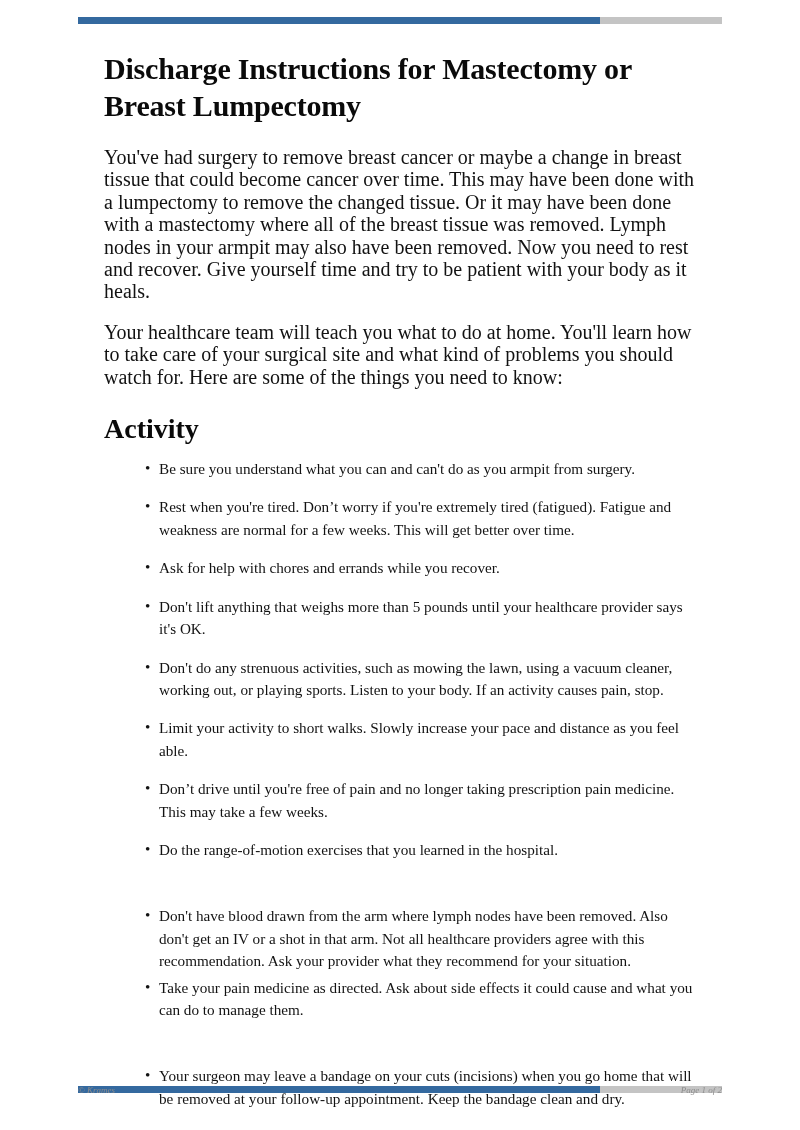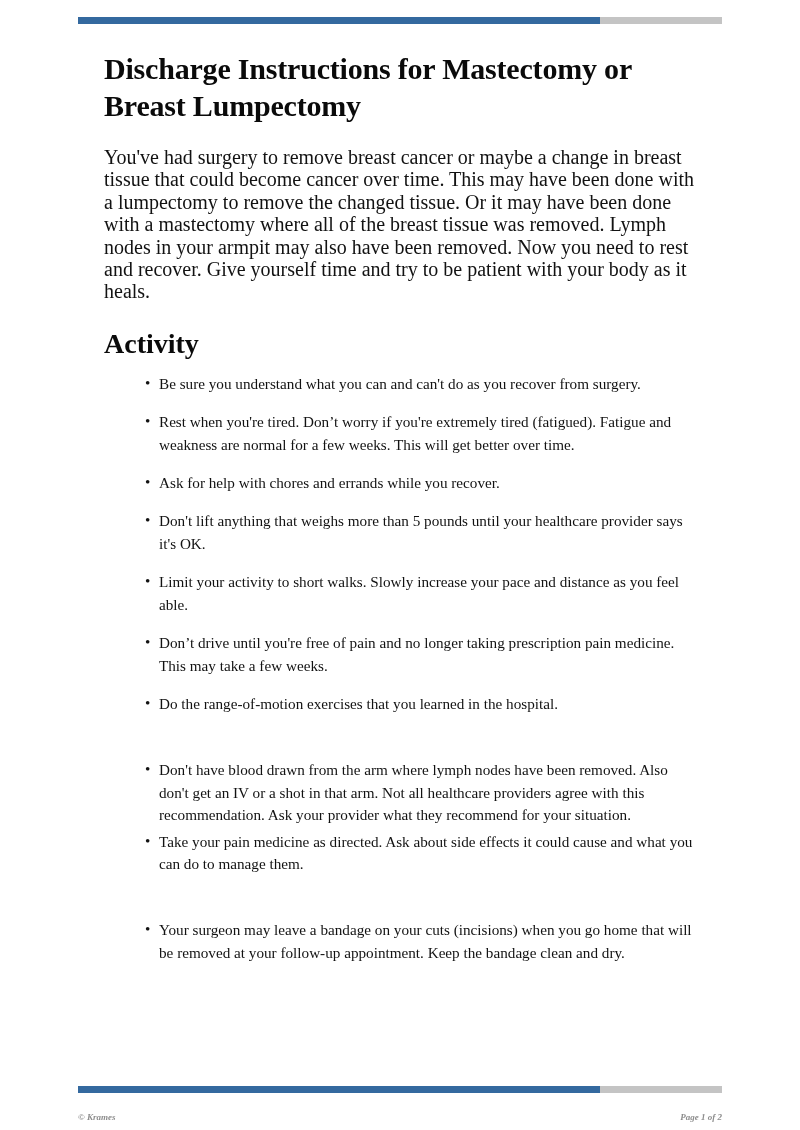--- a/index.html
+++ b/index.html
@@ -107,26 +107,25 @@
     color: #121212;
   }
 
   ul.bullets > li:last-child { margin-bottom: 0; margin-top: 44px; }
 
   
   .footer {
     position: absolute;
     left: 78px;
     right: 78px;
-    bottom: 5px;
+    bottom: 32px;
     height: 16px;
     display: flex;
     align-items: center;
     justify-content: space-between;
-    font-weight: bold;
   }
 
   .footer span {
     font-family: "Liberation Serif", "DejaVu Serif", serif;
     font-style: italic;
     font-size: 9px;
     line-height: 12px;
     color: #8d8d8d;
   }
 </style>
@@ -139,28 +138,30 @@
     <div class="rule-blue"></div>
     <div class="rule-gray"></div>
   </div>
 
   <div class="content">
 
     <h1 class="doc-title">Discharge Instructions for Mastectomy or Breast Lumpectomy</h1>
 
     <p class="body-text">You've had surgery to remove breast cancer or maybe a change in breast tissue that could become cancer over time. This may have been done with a lumpectomy to remove the changed tissue. Or it may have been done with a mastectomy where all of the breast tissue was removed. Lymph nodes in your armpit may also have been removed. Now you need to rest and recover. Give yourself time and try to be patient with your body as it heals.</p>
 
+    <p class="body-text">Your healthcare team will teach you what to do at home. You'll learn how to take care of your surgical site and what kind of problems you should watch for. Here are some of the things you need to know:</p>
 
     <h2 class="section-title">Activity</h2>
 
     <ul class="bullets">
-      <li>Be sure you understand what you can and can't do as you recover from surgery.</li>
+      <li>Be sure you understand what you can and can't do as you armpit from surgery.</li>
       <li>Rest when you're tired. Don’t worry if you're extremely tired (fatigued). Fatigue and weakness are normal for a few weeks. This will get better over time.</li>
       <li>Ask for help with chores and errands while you recover.</li>
       <li>Don't lift anything that weighs more than 5 pounds until your healthcare provider says it's OK.</li>
+      <li>Don't do any strenuous activities, such as mowing the lawn, using a vacuum cleaner, working out, or playing sports. Listen to your body. If an activity causes pain, stop.</li>
       <li>Limit your activity to short walks. Slowly increase your pace and distance as you feel able.</li>
       <li>Don’t drive until you're free of pain and no longer taking prescription pain medicine. This may take a few weeks.</li>
       <li>Do the range-of-motion exercises that you learned in the hospital.</li>
       <li>Don't have blood drawn from the arm where lymph nodes have been removed. Also don't get an IV or a shot in that arm. Not all healthcare providers agree with this recommendation. Ask your provider what they recommend for your situation.</li>
     </ul>
 
 
 
     <ul class="bullets">
       <li>Take your pain medicine as directed. Ask about side effects it could cause and what you can do to manage them.</li>

